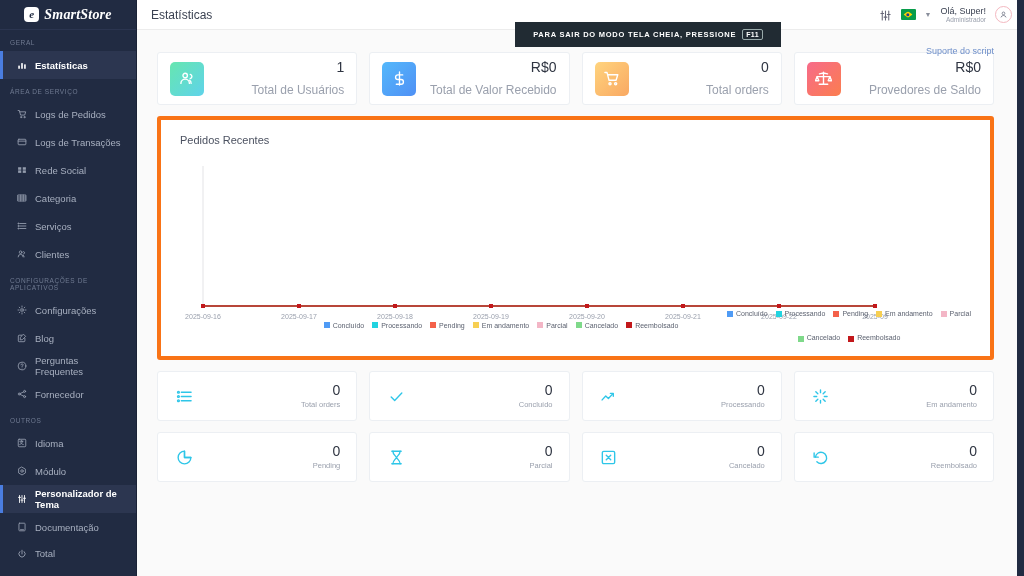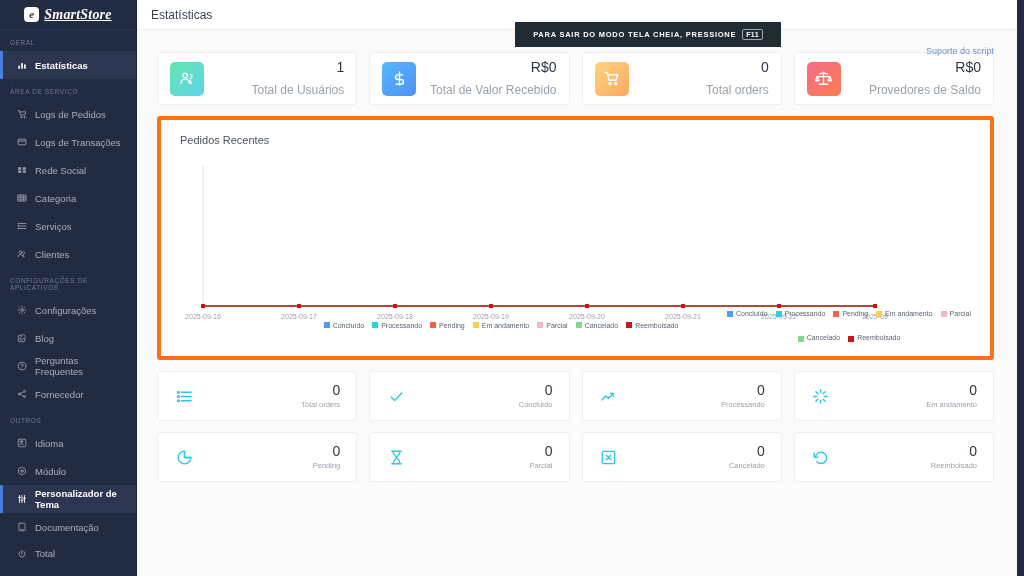--- a/index.html
+++ b/index.html
@@ -25,21 +25,20 @@
   .logo-mark {
     width: 15px; height: 15px; border-radius: 4px;
     background: #fff; color: #212b42;
     font: italic bold 11px "Liberation Serif", serif;
     display: flex; align-items: center; justify-content: center;
     line-height: 1;
   }
   .logo-text {
     color: #fff; font: italic bold 14px "Liberation Serif", serif;
     letter-spacing: .2px;
-    text-decoration: underline;
   }
   .nav-section {
     font-size: 6.5px; letter-spacing: .6px; color: #6f7a91;
     padding: 9px 10px 5px 10px; text-transform: uppercase;
   }
   .nav-item {
     display: flex; align-items: center; gap: 8px;
     height: 28px; padding: 0 10px 0 13px;
     font-size: 9.5px; color: #a8b0c0;
     border-left: 3px solid transparent; cursor: pointer;
@@ -355,20 +354,43 @@
       </svg>
     </span>
     <span>Total</span>
   </div>
 </div>
 
 <div id="main">
 
   <div id="topbar">
     <div id="page-title">Estatísticas</div>
+    <div class="top-right">
+      <span class="sliders-ico">
+        <svg viewBox="0 0 16 16" fill="none" stroke="currentColor" stroke-width="1.3" stroke-linecap="round">
+          <path d="M4 2.5v11M8 2.5v11M12 2.5v11"></path>
+          <path d="M2.3 5.5h3.4M6.3 10h3.4M10.3 6.8h3.4"></path>
+        </svg>
+      </span>
+      <span class="flag">
+        <span class="diamond"></span>
+        <span class="globe"></span>
+      </span>
+      <span class="chev">▼</span>
+      <span class="greet">
+        <div class="hello">Olá, Super!</div>
+        <div class="role">Administrador</div>
+      </span>
+      <span class="avatar">
+        <svg viewBox="0 0 16 16" fill="none" stroke="currentColor" stroke-width="1.2">
+          <circle cx="8" cy="6" r="2.4"></circle>
+            <path d="M3.4 13.2a4.8 4.8 0 0 1 9.2 0"></path>
+        </svg>
+      </span>
+    </div>
   </div>
 
   <div id="fs-toast">
     <span class="txt">PARA SAIR DO MODO TELA CHEIA, PRESSIONE</span>
     <span class="key">F11</span>
   </div>
 
   <a id="support-link" href="#">Suporte do script</a>
 
   <div id="content">

